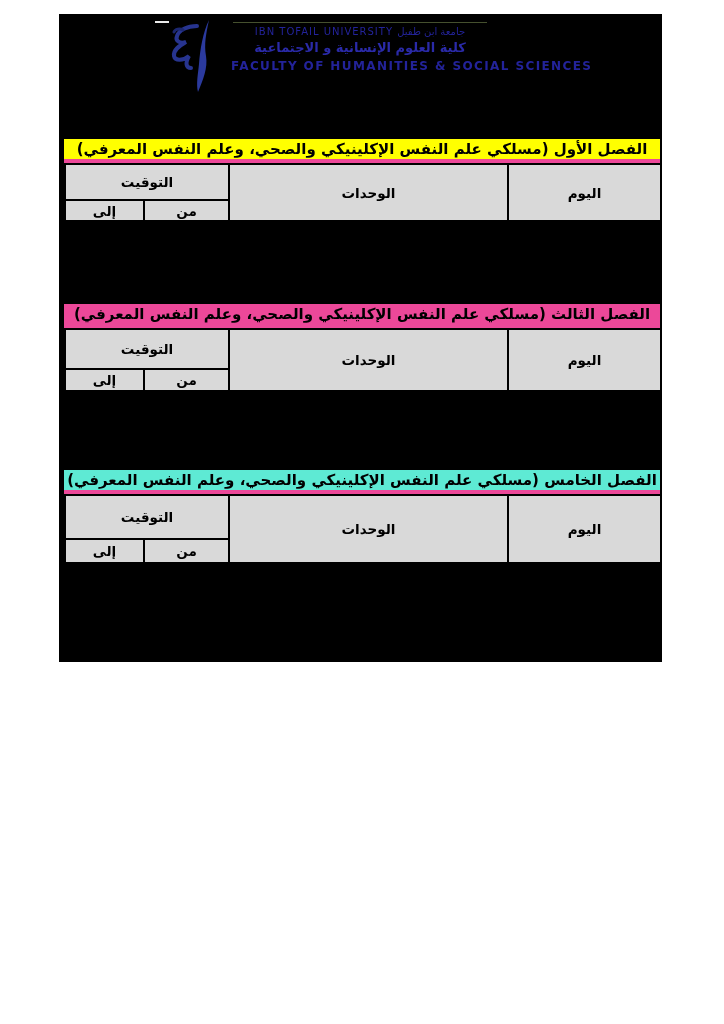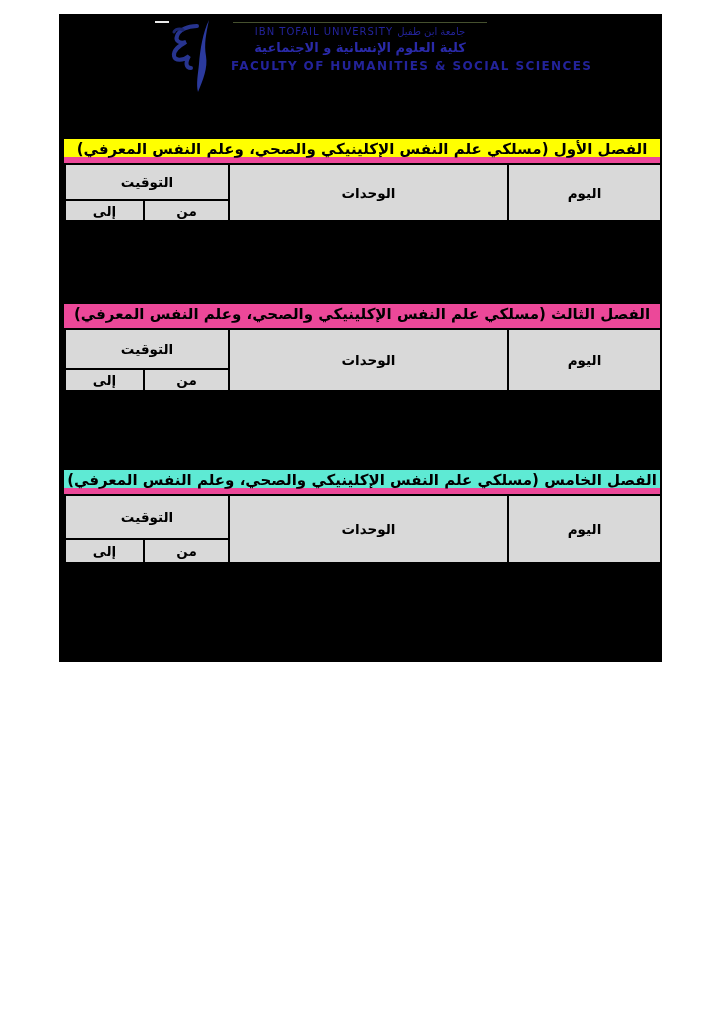--- a/index.html
+++ b/index.html
@@ -29,21 +29,21 @@
   }
   .logo-line-faculty-en{
     font-size:12px;font-weight:bold;letter-spacing:1.4px;white-space:nowrap;
     margin-top:4px;
   }
   .white-dash{position:absolute;left:2px;top:5px;width:14px;height:2px;background:#e9e9e9;}
   
   .sections{position:absolute;left:5px;top:123px;width:596px;}
   .section-bar{
     box-sizing:border-box;height:26px;width:596px;
-    border-top:2px solid #000;border-bottom:6px solid #ec4899;
+    border-top:2px solid #000;border-bottom:4px solid #ec4899;
     direction:rtl;text-align:center;
     font-size:15px;font-weight:bold;color:#000;line-height:21px;
   }
   table.sched{
     border-collapse:collapse;table-layout:fixed;width:596px;direction:rtl;
   }
   table.sched td{
     border:2px solid #000000;background:#d9d9d9;
     text-align:center;vertical-align:middle;
     font-size:13.5px;font-weight:bold;color:#000;padding:0;

